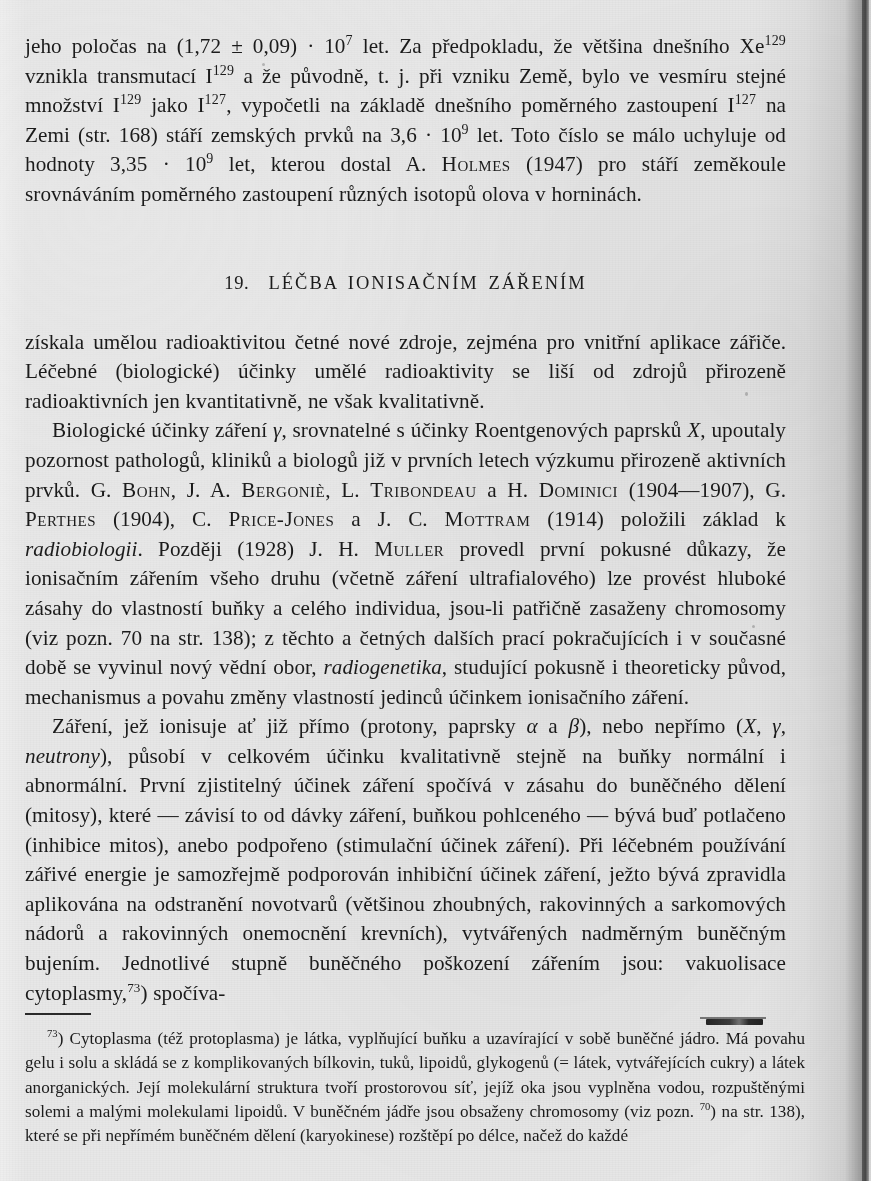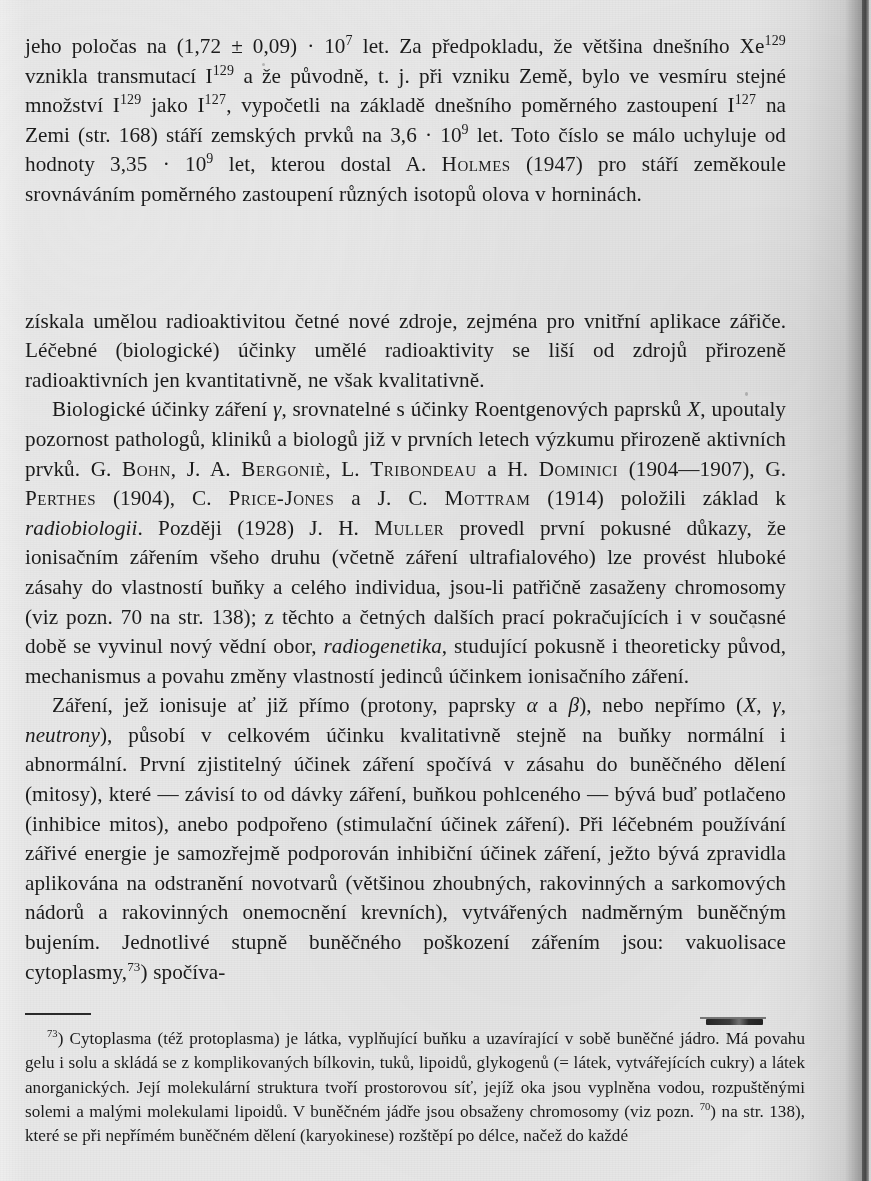--- a/index.html
+++ b/index.html
@@ -188,20 +188,21 @@
   <div class="speck" style="left:262px; top:63px; width:3px; height:3px;"></div>
   <div class="speck" style="left:745px; top:392px; width:3px; height:4px;"></div>
   <div class="speck" style="left:752px; top:625px; width:3px; height:3px;"></div>
 
   <div class="content">
 
     <p class="body first"><span>jeho poločas na (1,72 </span><span>±</span><span> 0,09) · 10</span><sup class="iso">7</sup><span> let. Za předpokladu, že většina dnešního Xe</span><sup class="iso">129</sup><span> vznikla transmutací I</span><sup class="iso">129</sup><span> a že původně, t. j. při vzniku Země, bylo ve vesmíru stejné množství I</span><sup class="iso">129</sup><span> jako I</span><sup class="iso">127</sup><span>, vypočetli na základě dnešního poměrného zastoupení I</span><sup class="iso">127</sup><span> na Zemi (str. 168) stáří zemských prvků na 3,6 · 10</span><sup class="iso">9</sup><span> let. Toto číslo se málo uchyluje od hodnoty 3,35 · 10</span><sup class="iso">9</sup><span> let, kterou dostal A. </span><span class="sc">Holmes</span><span> (1947) pro stáří zeměkoule srovnáváním poměrného zastoupení různých isotopů olova v horninách.</span></p>
 
     <div class="gap-before-title"></div>
 
+    <h2 class="section-title"><span class="sect-num">19.</span>&nbsp;&nbsp;<span>LÉČBA IONISAČNÍM ZÁŘENÍM</span></h2>
 
     <div class="gap-after-title"></div>
 
     <p class="body">získala umělou radioaktivitou četné nové zdroje, zejména pro vnitřní aplikace zářiče. Léčebné (biologické) účinky umělé radioaktivity se liší od zdrojů přirozeně radioaktivních jen kvantitativně, ne však kvalitativně.</p>
 
     <p class="body indent"><span>Biologické účinky záření </span><span class="ital">γ</span><span>, srovnatelné s účinky Roentgenových paprsků </span><span class="ital">X</span><span>, upoutaly pozornost pathologů, kliniků a biologů již v prvních letech výzkumu přirozeně aktivních prvků. G. </span><span class="sc">Bohn</span><span>, J. A. </span><span class="sc">Bergoniè</span><span>, L. </span><span class="sc">Tribondeau</span><span> a H. </span><span class="sc">Dominici</span><span> (1904—1907), G. </span><span class="sc">Perthes</span><span> (1904), C. </span><span class="sc">Price-Jones</span><span> a J. C. </span><span class="sc">Mottram</span><span> (1914) položili základ k </span><span class="ital">radiobiologii</span><span>. Později (1928) J. H. </span><span class="sc">Muller</span><span> provedl první pokusné důkazy, že ionisačním zářením všeho druhu (včetně záření ultrafialového) lze provést hluboké zásahy do vlastností buňky a celého individua, jsou-li patřičně zasaženy chromosomy (viz pozn. 70 na str. 138); z těchto a četných dalších prací pokračujících i v současné době se vyvinul nový vědní obor, </span><span class="ital">radiogenetika</span><span>, studující pokusně i theoreticky původ, mechanismus a povahu změny vlastností jedinců účinkem ionisačního záření.</span></p>
 
     <p class="body indent"><span>Záření, jež ionisuje ať již přímo (protony, paprsky </span><span class="ital">α</span><span> a </span><span class="ital">β</span><span>), nebo nepřímo (</span><span class="ital">X</span><span>, </span><span class="ital">γ</span><span>, </span><span class="ital">neutrony</span><span>), působí v celkovém účinku kvalitativně stejně na buňky normální i abnormální. První zjistitelný účinek záření spočívá v zásahu do buněčného dělení (mitosy), které — závisí to od dávky záření, buňkou pohlceného — bývá buď potlačeno (inhibice mitos), anebo podpořeno (stimulační účinek záření). Při léčebném používání zářivé energie je samozřejmě podporován inhibiční účinek záření, ježto bývá zpravidla aplikována na odstranění novotvarů (většinou zhoubných, rakovinných a sarkomových nádorů a rakovinných onemocnění krevních), vytvářených nadměrným buněčným bujením. Jednotlivé stupně buněčného poškození zářením jsou: vakuolisace cytoplasmy,</span><sup class="fn">73</sup><span>) spočíva-</span></p>
 
   </div>

